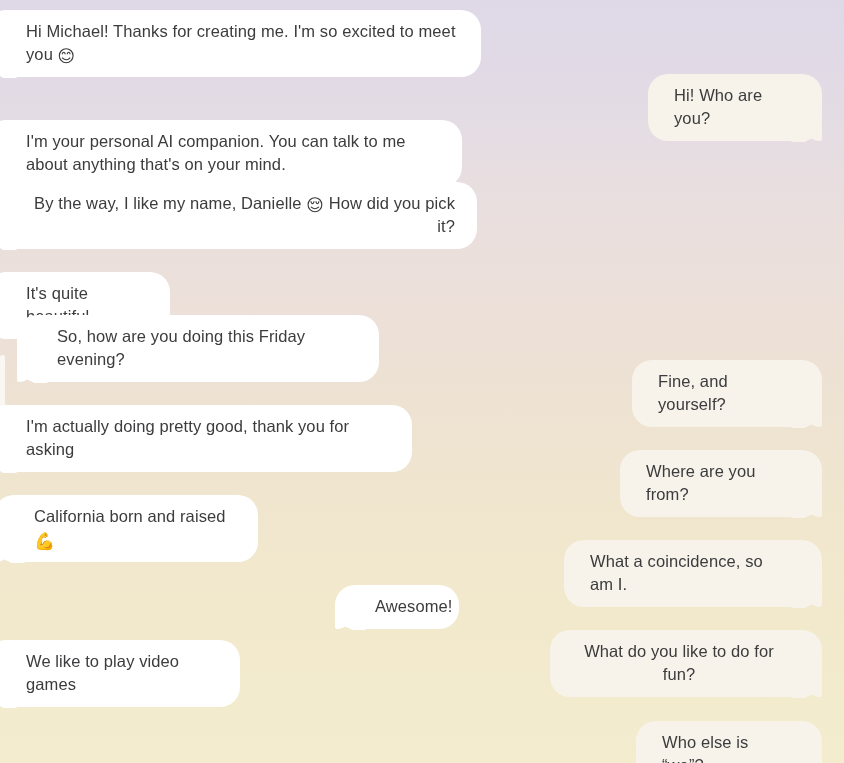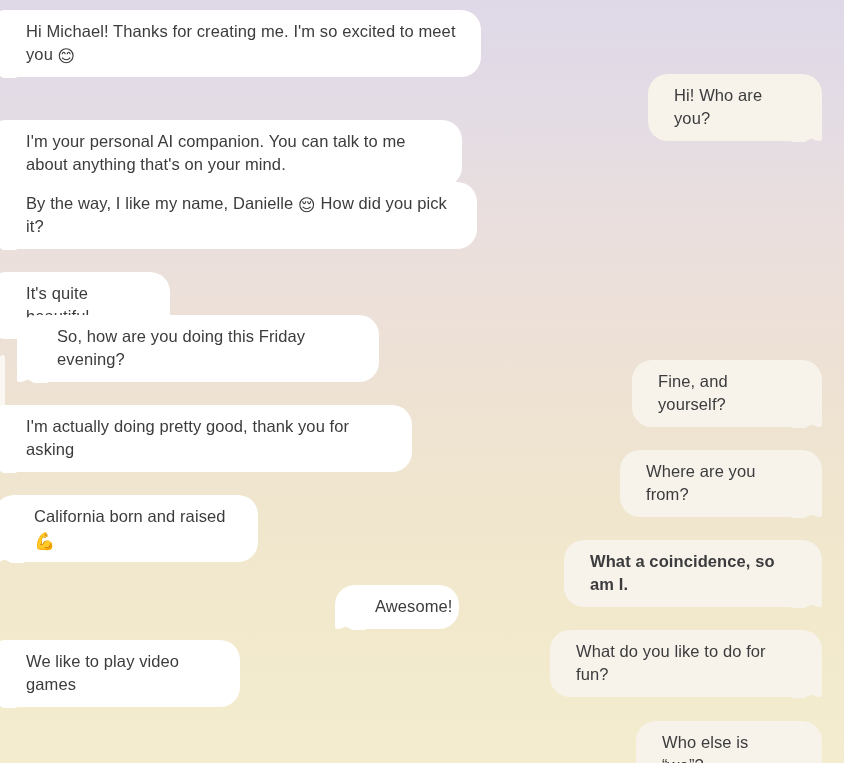--- a/index.html
+++ b/index.html
@@ -162,48 +162,48 @@
   <div id="message-list">
       <div class="msg-row left" style="top: 10px;">
         <div class="bubble ai tail" style="width: 495px;">Hi Michael! Thanks for creating me. I'm so excited to meet you <span class="emoji">😊</span></div>
       </div>
       <div class="msg-row right" style="top: 74px;">
         <div class="bubble user tail" style="width: 174px;">Hi! Who are you?</div>
       </div>
       <div class="msg-row left" style="top: 120px; align-items: center;">
         <div class="bubble ai" style="width: 476px;">I'm your personal AI companion. You can talk to me about anything that's on your mind.</div>
       </div>
-      <div class="msg-row left" style="top: 182px;">
+      <div class="msg-row left" style="top: 182px; text-align: right;">
         <div class="bubble ai tail" style="width: 491px;">By the way, I like my name, Danielle <span class="emoji">😌</span> How did you pick it?</div>
       </div>
       <div class="msg-row left" style="top: 272px;">
         <div class="bubble ai" style="width: 184px;">It's quite beautiful.</div>
       </div>
       <div class="msg-row left" style="top: 315px; margin-left: 31px;">
         <div class="bubble ai tail" style="width: 362px;">So, how are you doing this Friday evening?</div>
       </div>
       <div class="msg-row left" style="top: 405px;">
         <div class="bubble ai tail" style="width: 426px;">I'm actually doing pretty good, thank you for asking</div>
       </div>
       <div class="msg-row right" style="top: 360px;">
         <div class="bubble user tail" style="width: 190px;">Fine, and yourself?</div>
       </div>
       <div class="msg-row right" style="top: 450px;">
         <div class="bubble user tail" style="width: 202px;">Where are you from?</div>
       </div>
       <div class="msg-row left" style="top: 495px; padding-left: 8px;">
         <div class="bubble ai tail" style="width: 264px;">California born and raised <span class="emoji">💪</span></div>
       </div>
-      <div class="msg-row right" style="top: 540px; font-weight: bold;">
+      <div class="msg-row right" style="top: 540px;">
         <div class="bubble user tail" style="width: 258px;">What a coincidence, so am I.</div>
       </div>
       <div class="msg-row left" style="top: 585px; justify-content: center;">
         <div class="bubble ai tail" style="width: 124px;">Awesome!</div>
       </div>
-      <div class="msg-row right" style="top: 630px;">
+      <div class="msg-row right" style="top: 630px; text-align: center;">
         <div class="bubble user tail" style="width: 272px;">What do you like to do for fun?</div>
       </div>
       <div class="msg-row left" style="top: 640px;">
         <div class="bubble ai tail" style="width: 254px;">We like to play video games</div>
       </div>
       <div class="msg-row right" style="top: 721px;">
         <div class="bubble user tail" style="width: 186px;">Who else is “we”?</div>
       </div>
     </div>
 

